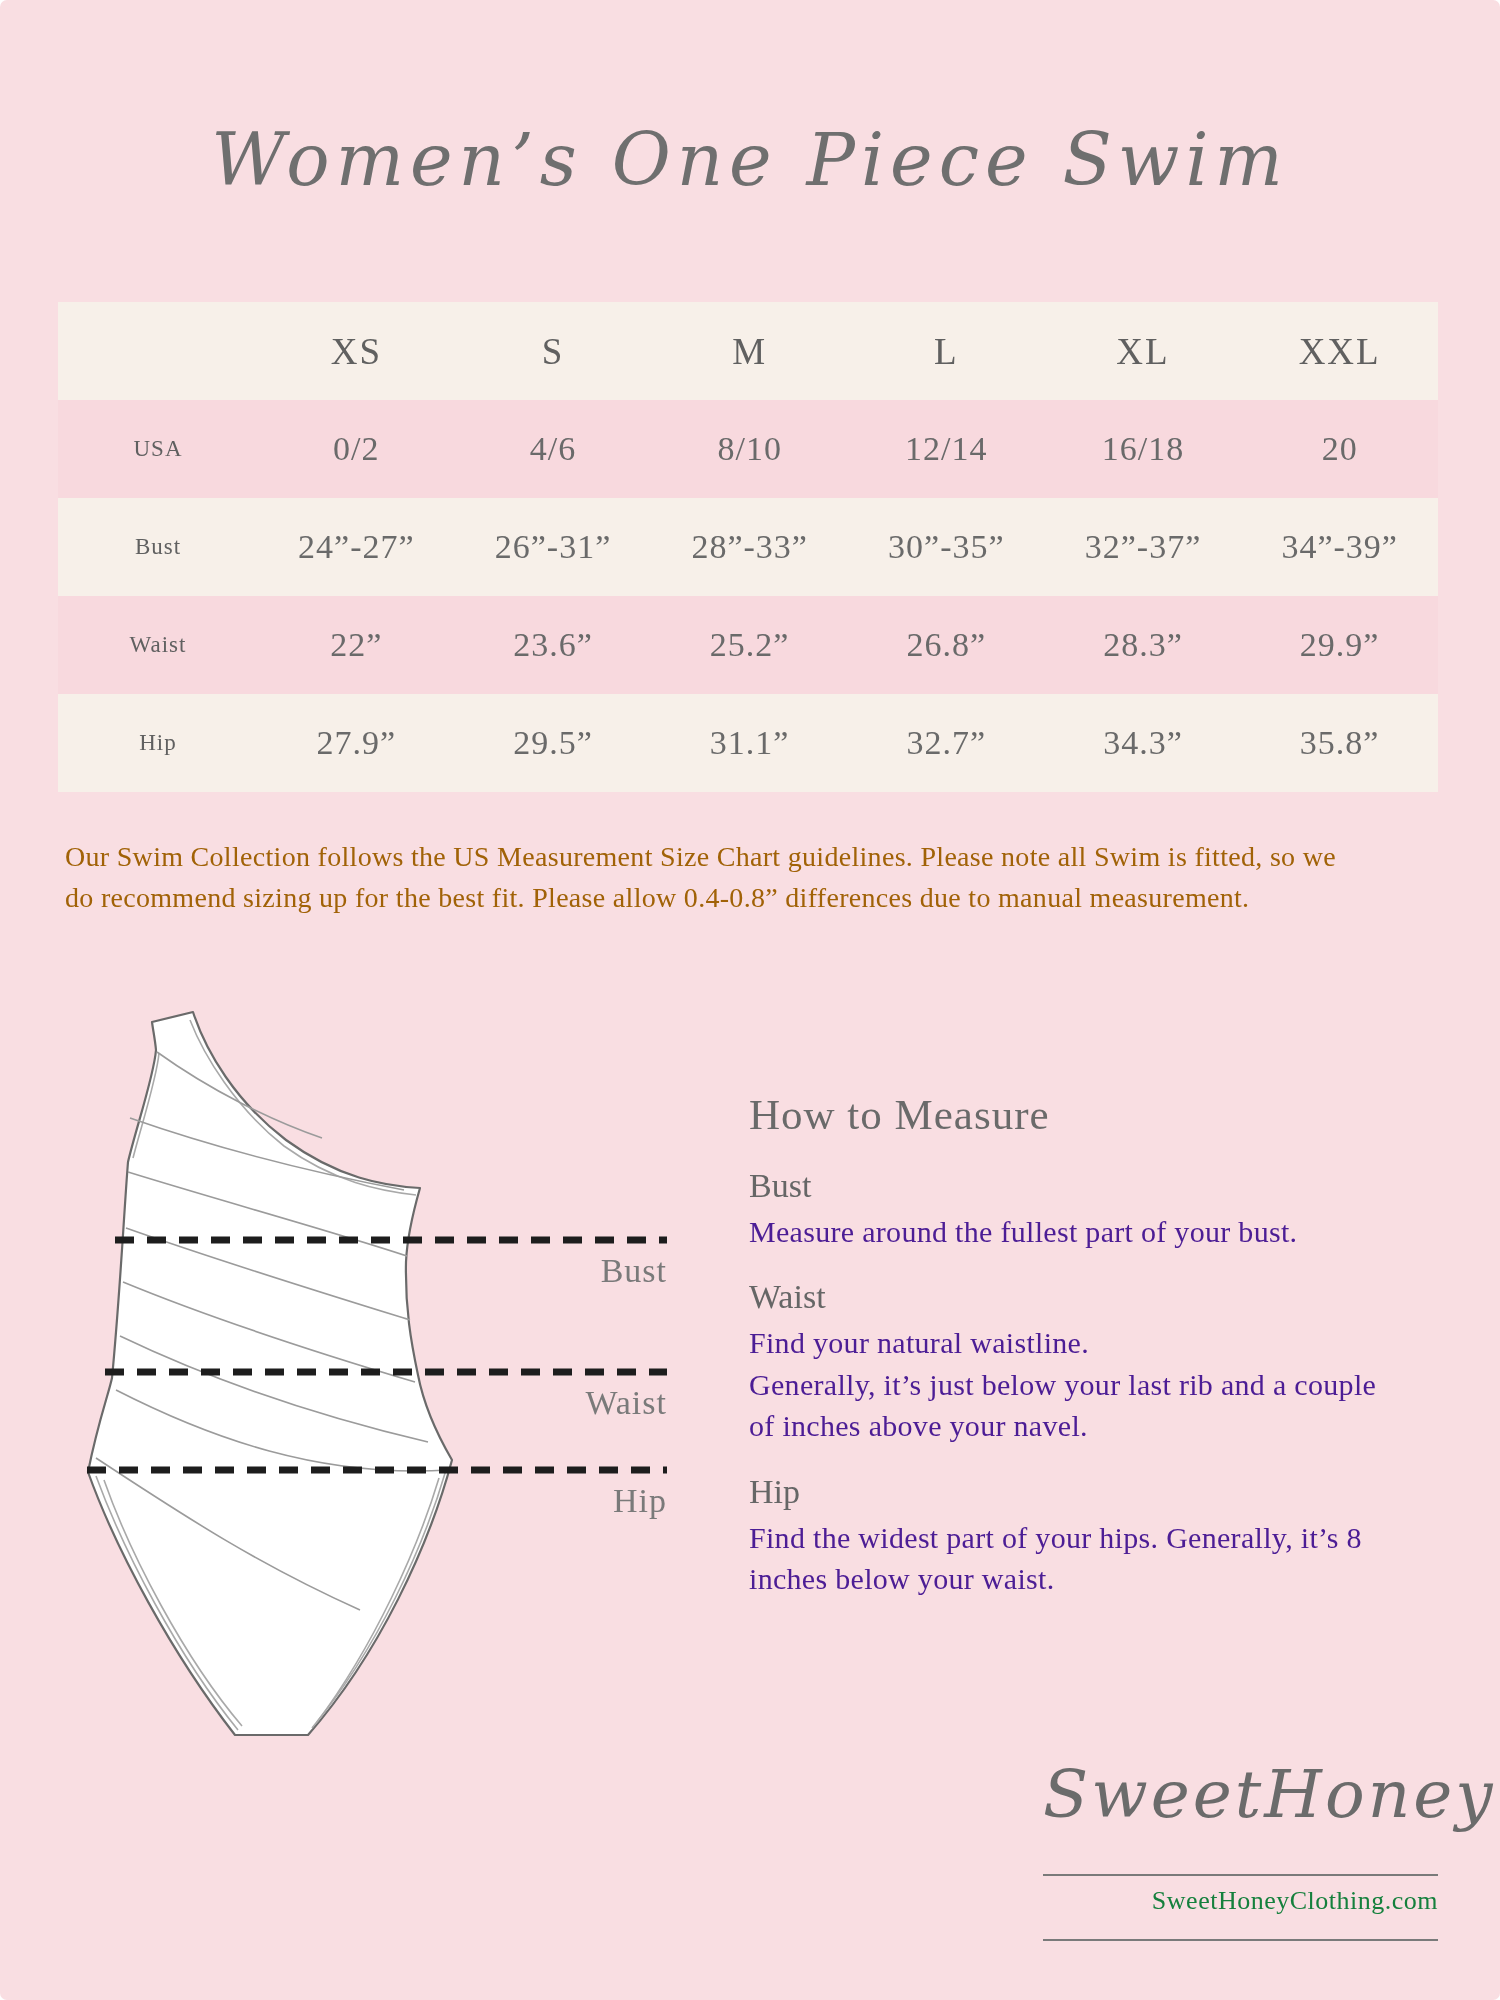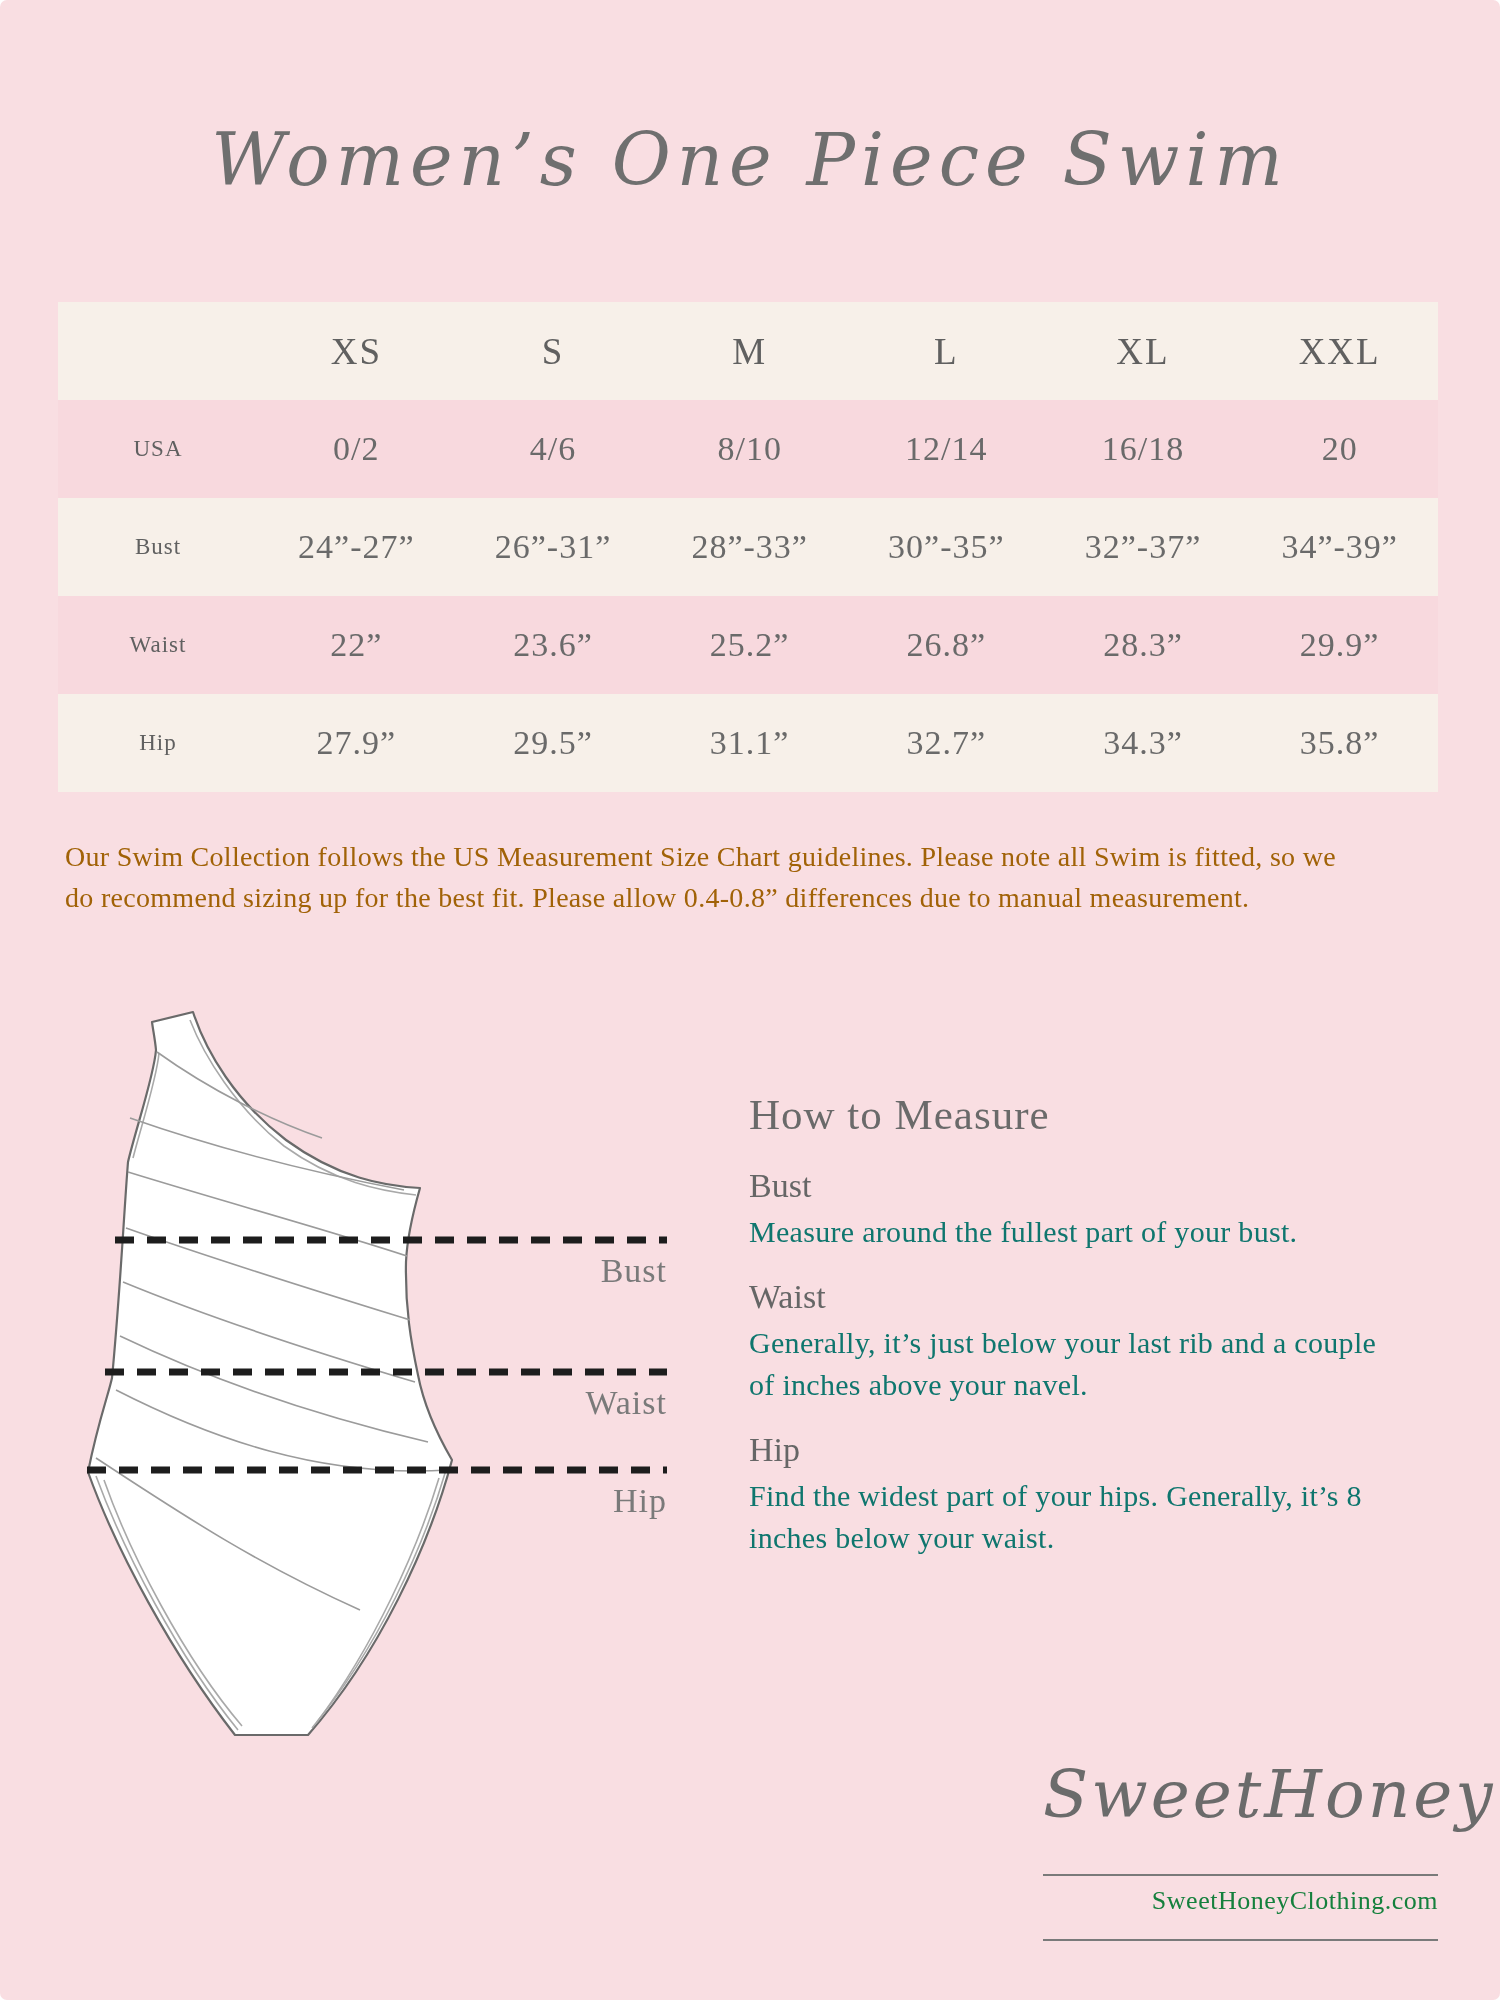--- a/index.html
+++ b/index.html
@@ -60,21 +60,21 @@
   .htm h2{
     margin:0 0 28px 0;font-weight:400;
     font-size:43px;color:#6a6a6a;letter-spacing:1px;
   }
   .htm .sec-title{
     margin:26px 0 6px 0;font-weight:400;
     font-size:34px;color:#666666;
   }
   .htm p{
     margin:0;font-size:30px;line-height:1.38;
-    color:#0f766e;letter-spacing:0.3px;
+    color:#4c1d95;letter-spacing:0.3px;
   }
   
   .brand{
     position:absolute;left:1043px;top:1756px;width:395px;
     text-align:left;
     font-family:"DejaVu Serif", serif;
     font-style:italic;font-size:66px;
     color:#6b6b6b;letter-spacing:3px;
   }
   .footer-rule{
@@ -199,20 +199,21 @@
   <div class="htm">
     <h2>How to Measure</h2>
 
     <div>
       <div class="sec-title">Bust</div>
       <p>Measure around the fullest part of your bust.</p>
     </div>
 
     <div>
       <div class="sec-title">Waist</div>
+      <p>Find your natural waistline.</p>
       <p>Generally, it’s just below your last rib and a couple of inches above your navel.</p>
     </div>
 
     <div>
       <div class="sec-title">Hip</div>
       <p>Find the widest part of your hips. Generally, it’s 8 inches below your waist.</p>
     </div>
   </div>
 
   <div class="brand">SweetHoney</div>

